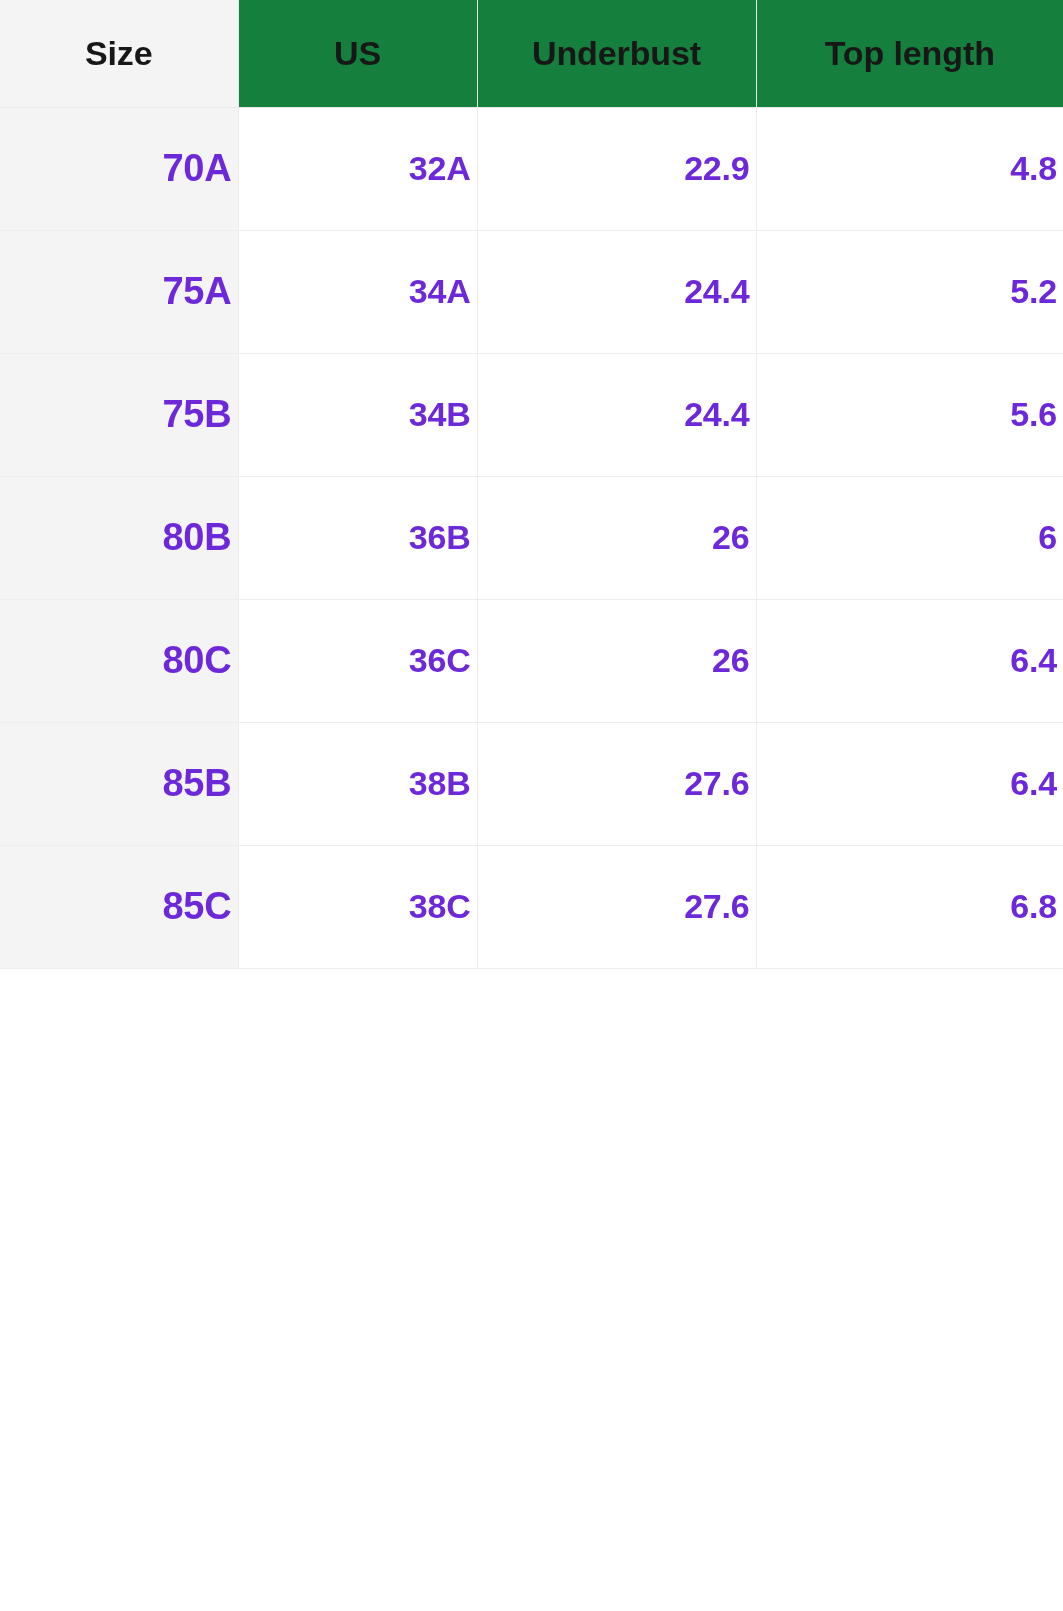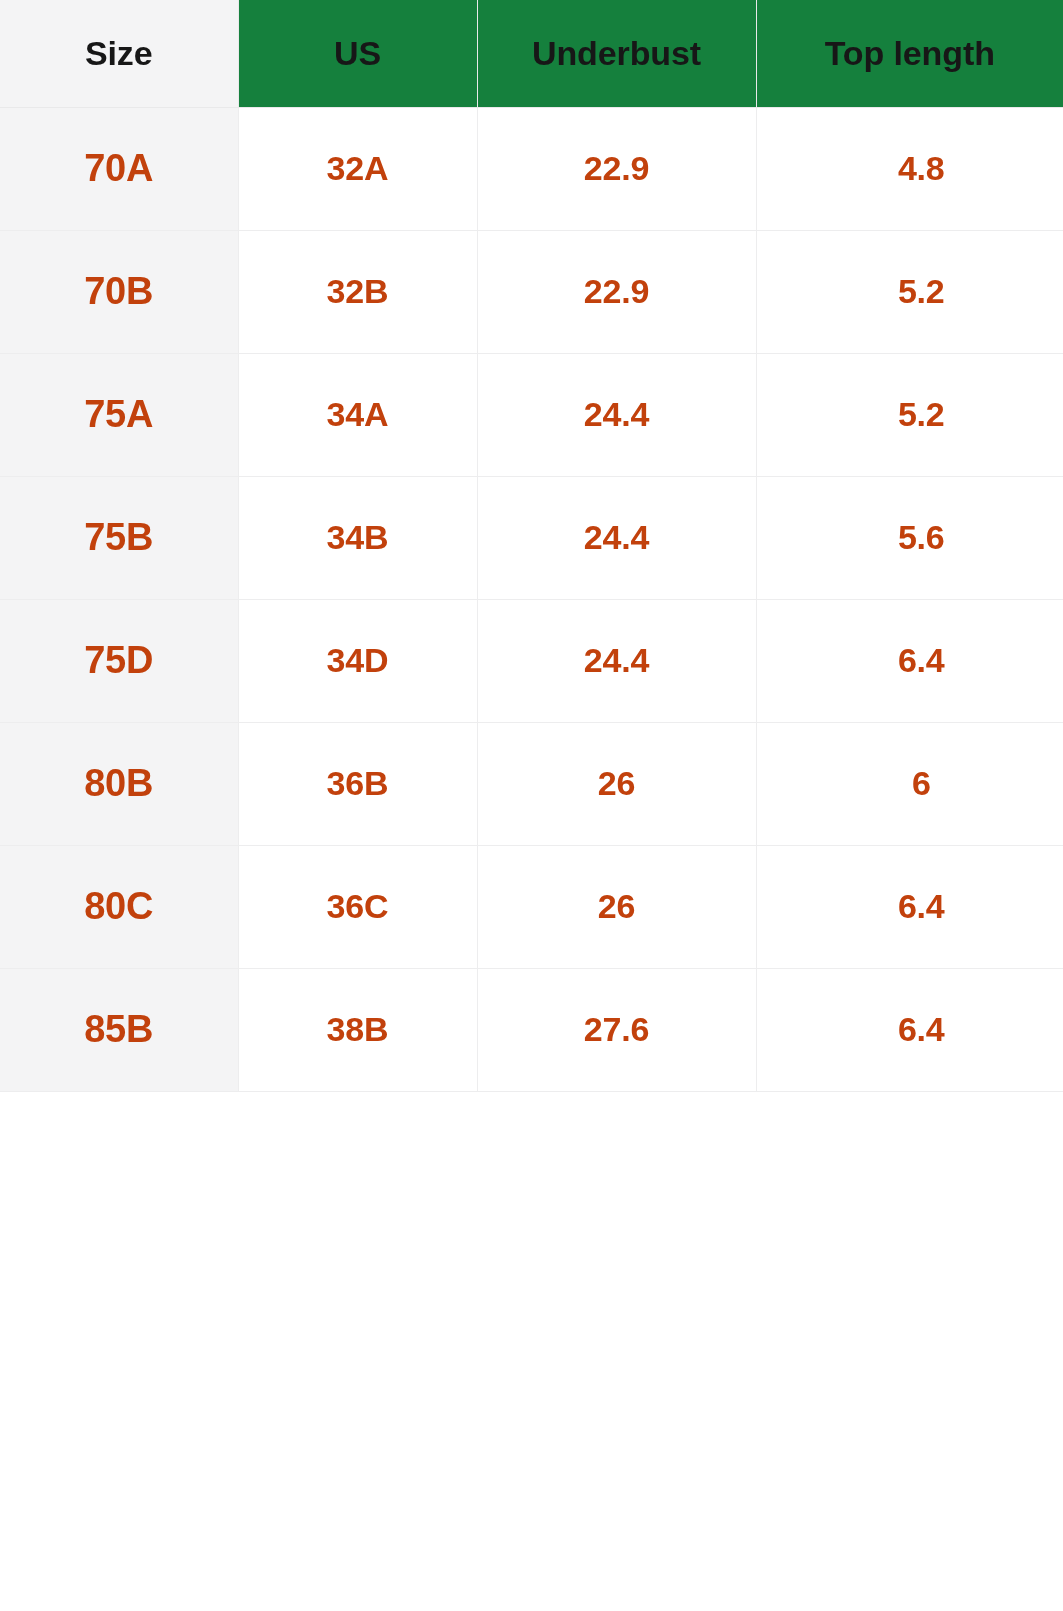--- a/index.html
+++ b/index.html
@@ -49,24 +49,24 @@
     border-bottom: 1px solid #e9e9ea;
     box-sizing: border-box;
     letter-spacing: -0.1px;
     white-space: nowrap;
   }
   thead th:last-child { border-right: none; }
 
   tbody td {
     height: 123px;
     background: #ffffff;
-    color: #c2410c;
+    color: #6d28d9;
     font-size: 34px;
     font-weight: 700;
-    text-align: center;
+    text-align: right;
     vertical-align: middle;
     padding: 0 6px;
     border-right: 1px solid #ededee;
     border-bottom: 1px solid #ededee;
     box-sizing: border-box;
     letter-spacing: -0.2px;
     white-space: nowrap;
   }
   tbody td:last-child { border-right: none; padding-left: 29px; }
 
@@ -102,56 +102,50 @@
       </tr>
     </thead>
     <tbody id="table-body">
         <tr>
           <td class="col-size">70A</td>
           <td>32A</td>
           <td>22.9</td>
           <td>4.8</td>
         </tr>
         <tr>
-          <td class="col-size">70B</td>
-          <td>32B</td>
-          <td>22.9</td>
-          <td>5.2</td>
-        </tr>
-        <tr>
           <td class="col-size">75A</td>
           <td>34A</td>
           <td>24.4</td>
           <td>5.2</td>
         </tr>
         <tr>
           <td class="col-size">75B</td>
           <td>34B</td>
           <td>24.4</td>
           <td>5.6</td>
-        </tr>
-        <tr>
-          <td class="col-size">75D</td>
-          <td>34D</td>
-          <td>24.4</td>
-          <td>6.4</td>
         </tr>
         <tr>
           <td class="col-size">80B</td>
           <td>36B</td>
           <td>26</td>
           <td>6</td>
         </tr>
         <tr>
           <td class="col-size">80C</td>
           <td>36C</td>
           <td>26</td>
           <td>6.4</td>
         </tr>
         <tr>
           <td class="col-size">85B</td>
           <td>38B</td>
           <td>27.6</td>
           <td>6.4</td>
         </tr>
+        <tr>
+          <td class="col-size">85C</td>
+          <td>38C</td>
+          <td>27.6</td>
+          <td>6.8</td>
+        </tr>
       </tbody>
   </table>
 </div>
 
 </body></html>

